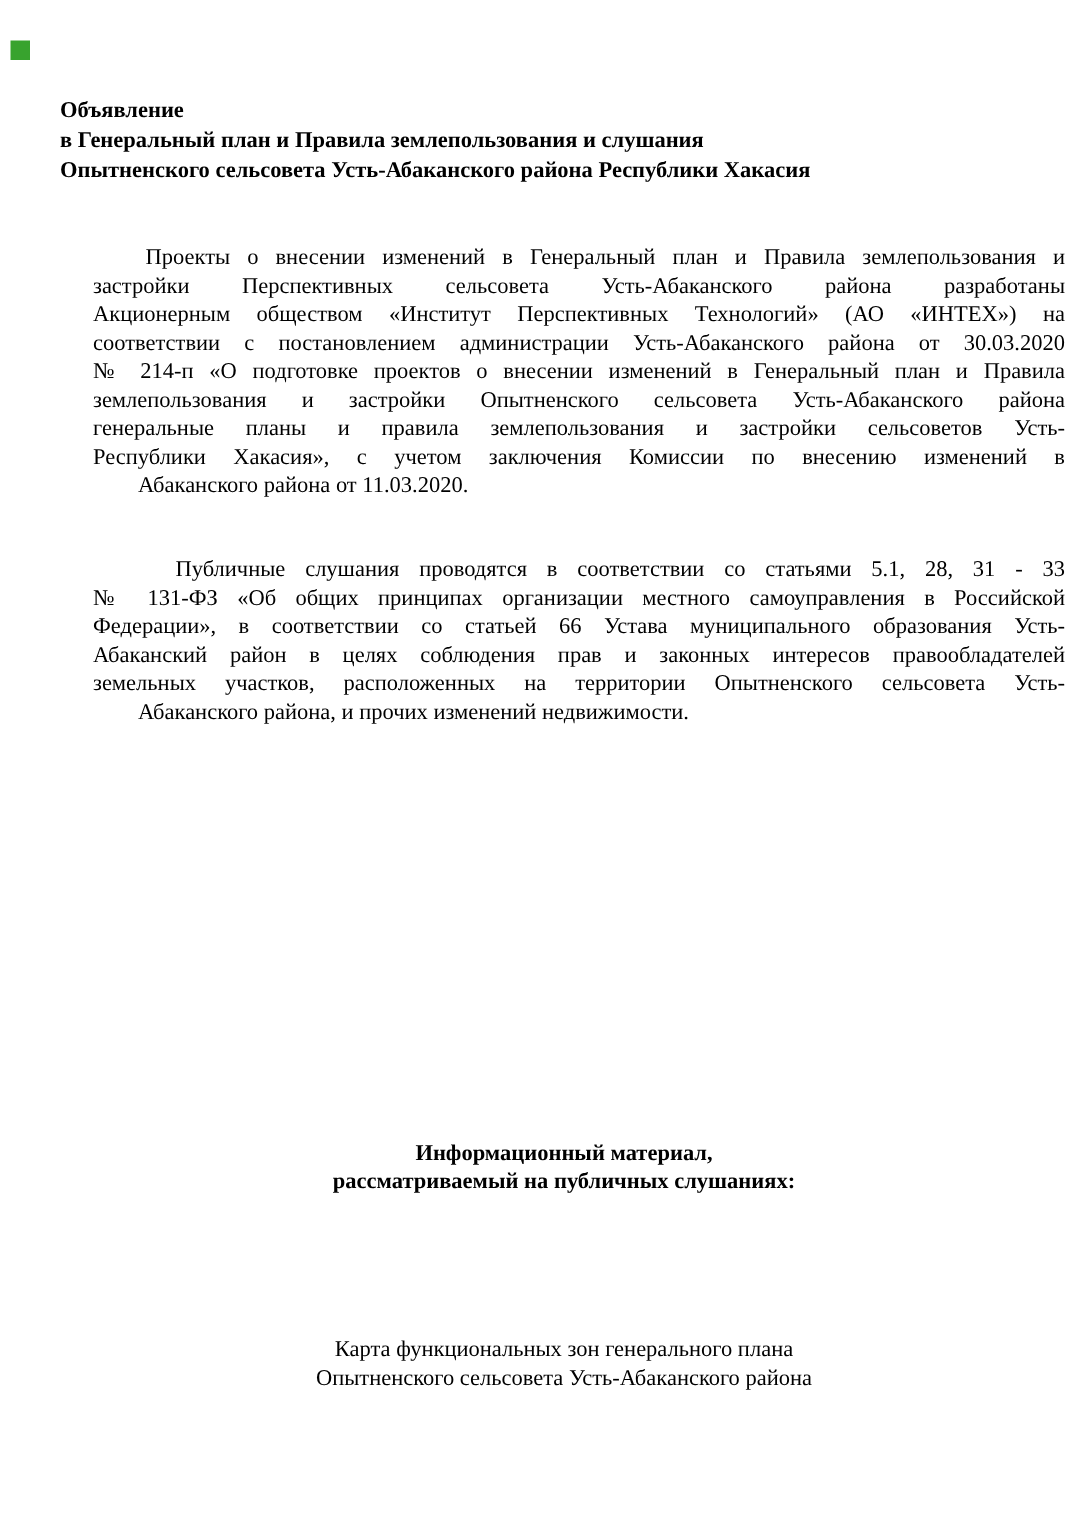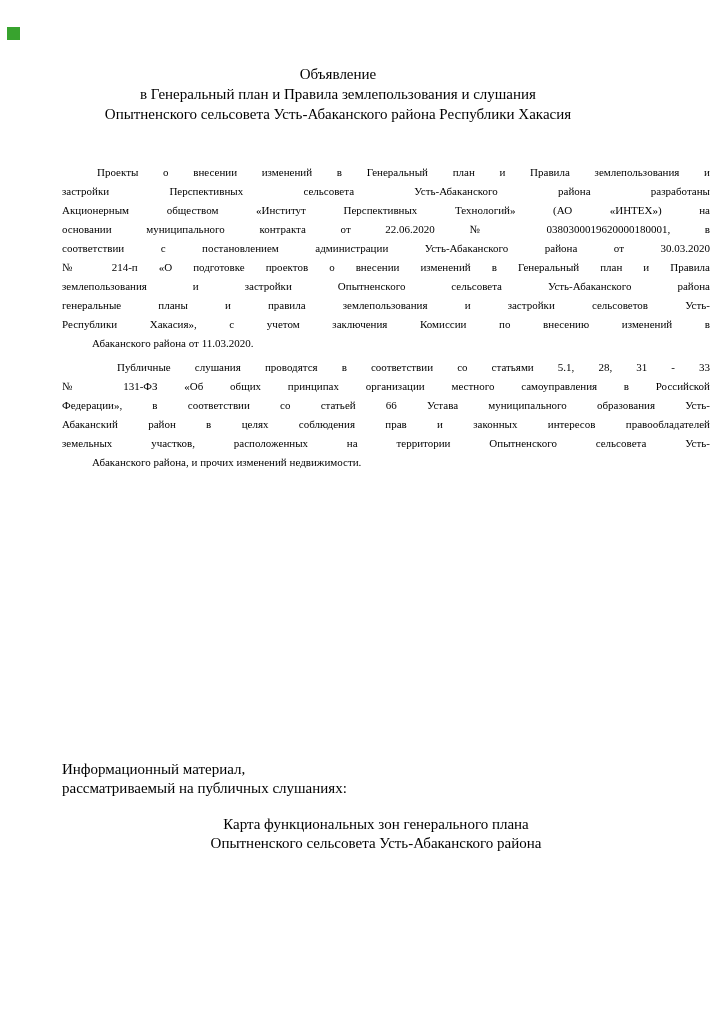--- a/index.html
+++ b/index.html
@@ -19,61 +19,62 @@
   .green-marker {
     position: absolute;
     left: 7px;
     top: 27px;
     width: 13px;
     height: 13px;
   }
   .doc-title {
     position: absolute;
     top: 64px;
-    left: 28px;
+    left: 40px;
     width: 620px;
     font-size: 15px;
     line-height: 20px;
-    font-weight: normal;
-    text-align: center;
+    font-weight: bold;
+    text-align: left;
   }
   .body-text {
     position: absolute;
     left: 62px;
     width: 648px;
-    font-size: 11px;
+    font-size: 15px;
     line-height: 19px;
   }
   .para-1 { top: 163px; }
-  .para-2 { top: 358px; }
+  .para-2 { top: 371px; }
   .line {
     text-align: justify;
     text-align-last: justify;
     text-justify: inter-word;
     white-space: nowrap;
     overflow: hidden;
   }
   .line.indent-1 { padding-left: 35px; }
   .line.indent-2 { padding-left: 55px; }
   .line.last {
     text-align-last: left;
     margin-left: 30px;
   }
   .info-header {
     position: absolute;
     top: 760px;
     left: 62px;
     width: 628px;
     font-size: 15px;
     line-height: 19px;
-    font-weight: normal;
+    font-weight: bold;
+    text-align: center;
   }
   .map-caption {
     position: absolute;
-    top: 815px;
+    top: 891px;
     left: 62px;
     width: 628px;
     font-size: 15px;
     line-height: 19px;
     text-align: center;
   }
 </style>
 </head>
 <body>
 
@@ -84,21 +85,20 @@
   <div class="doc-title">
     <div class="title-line">Объявление</div>
     <div class="title-line">в Генеральный план и Правила землепользования и слушания</div>
     <div class="title-line">Опытненского сельсовета Усть-Абаканского района Республики Хакасия</div>
   </div>
 
   <div class="body-text para-1">
     <div class="line indent-1">Проекты о внесении изменений в Генеральный план и Правила землепользования и</div>
     <div class="line">застройки Перспективных сельсовета Усть-Абаканского района разработаны</div>
     <div class="line">Акционерным обществом «Институт Перспективных Технологий» (АО «ИНТЕХ») на</div>
-    <div class="line">основании муниципального контракта от 22.06.2020 № 0380300019620000180001, в</div>
     <div class="line">соответствии с постановлением администрации Усть-Абаканского района от 30.03.2020</div>
     <div class="line">№ 214-п «О подготовке проектов о внесении изменений в Генеральный план и Правила</div>
     <div class="line">землепользования и застройки Опытненского сельсовета Усть-Абаканского района</div>
     <div class="line">генеральные планы и правила землепользования и застройки сельсоветов Усть-</div>
     <div class="line">Республики Хакасия», с учетом заключения Комиссии по внесению изменений в</div>
     <div class="line last">Абаканского района от 11.03.2020.</div>
   </div>
 
   <div class="body-text para-2">
     <div class="line indent-2">Публичные слушания проводятся в соответствии со статьями 5.1, 28, 31 - 33</div>

